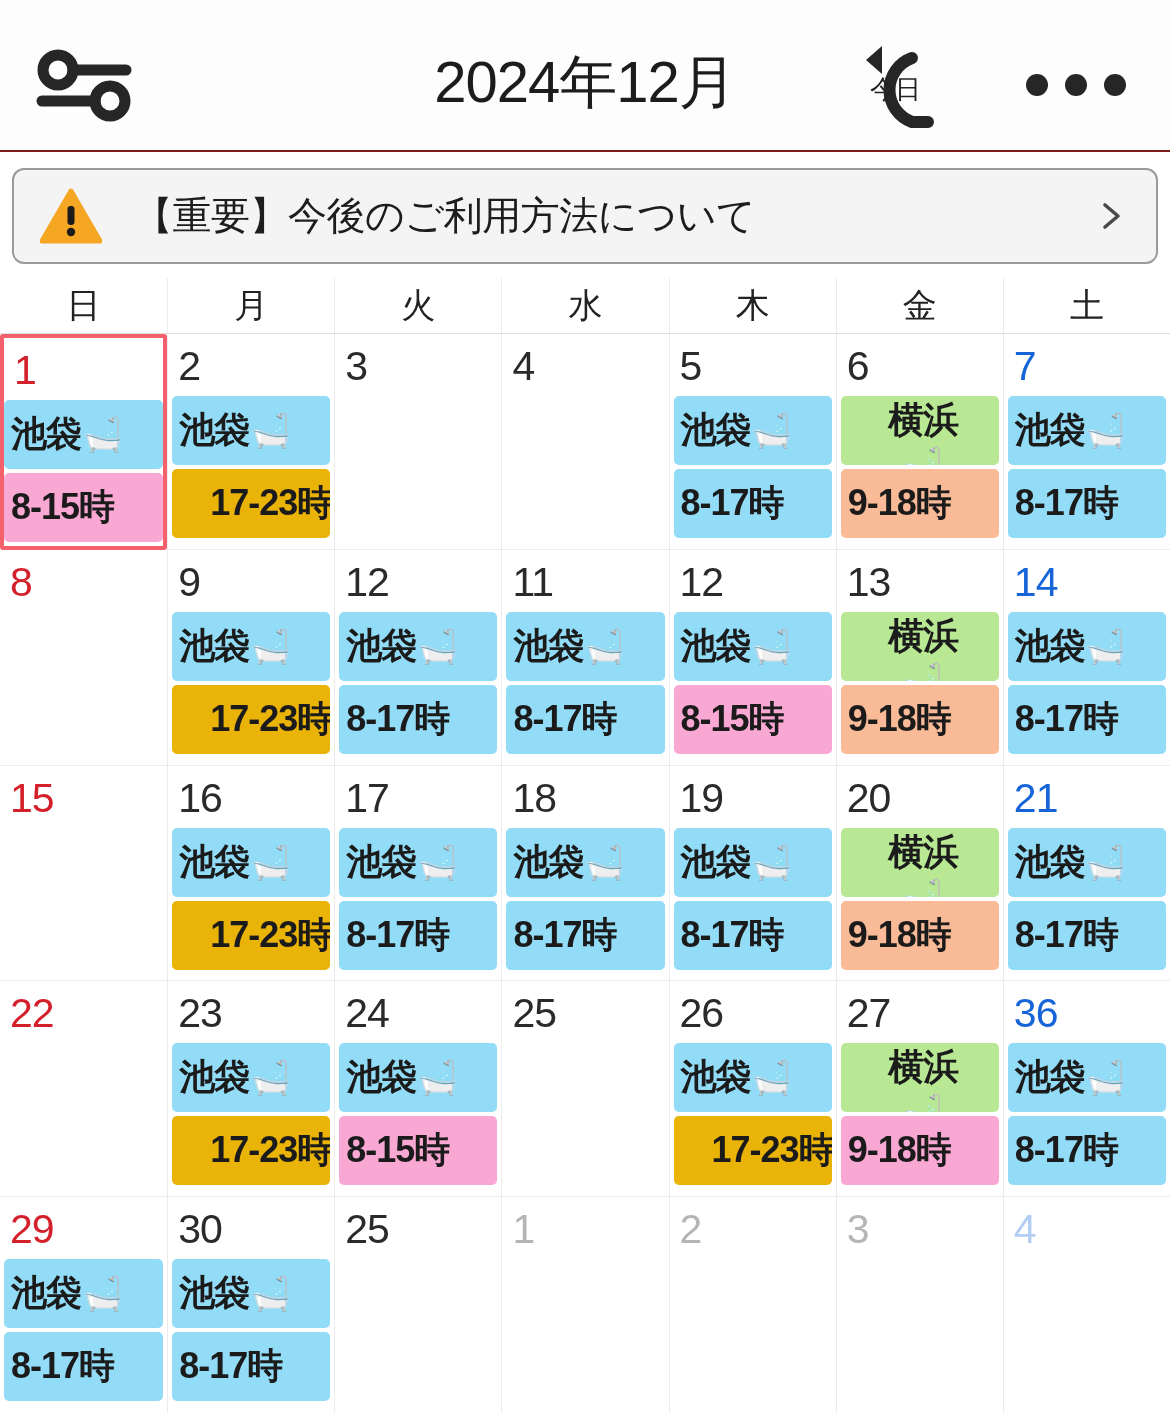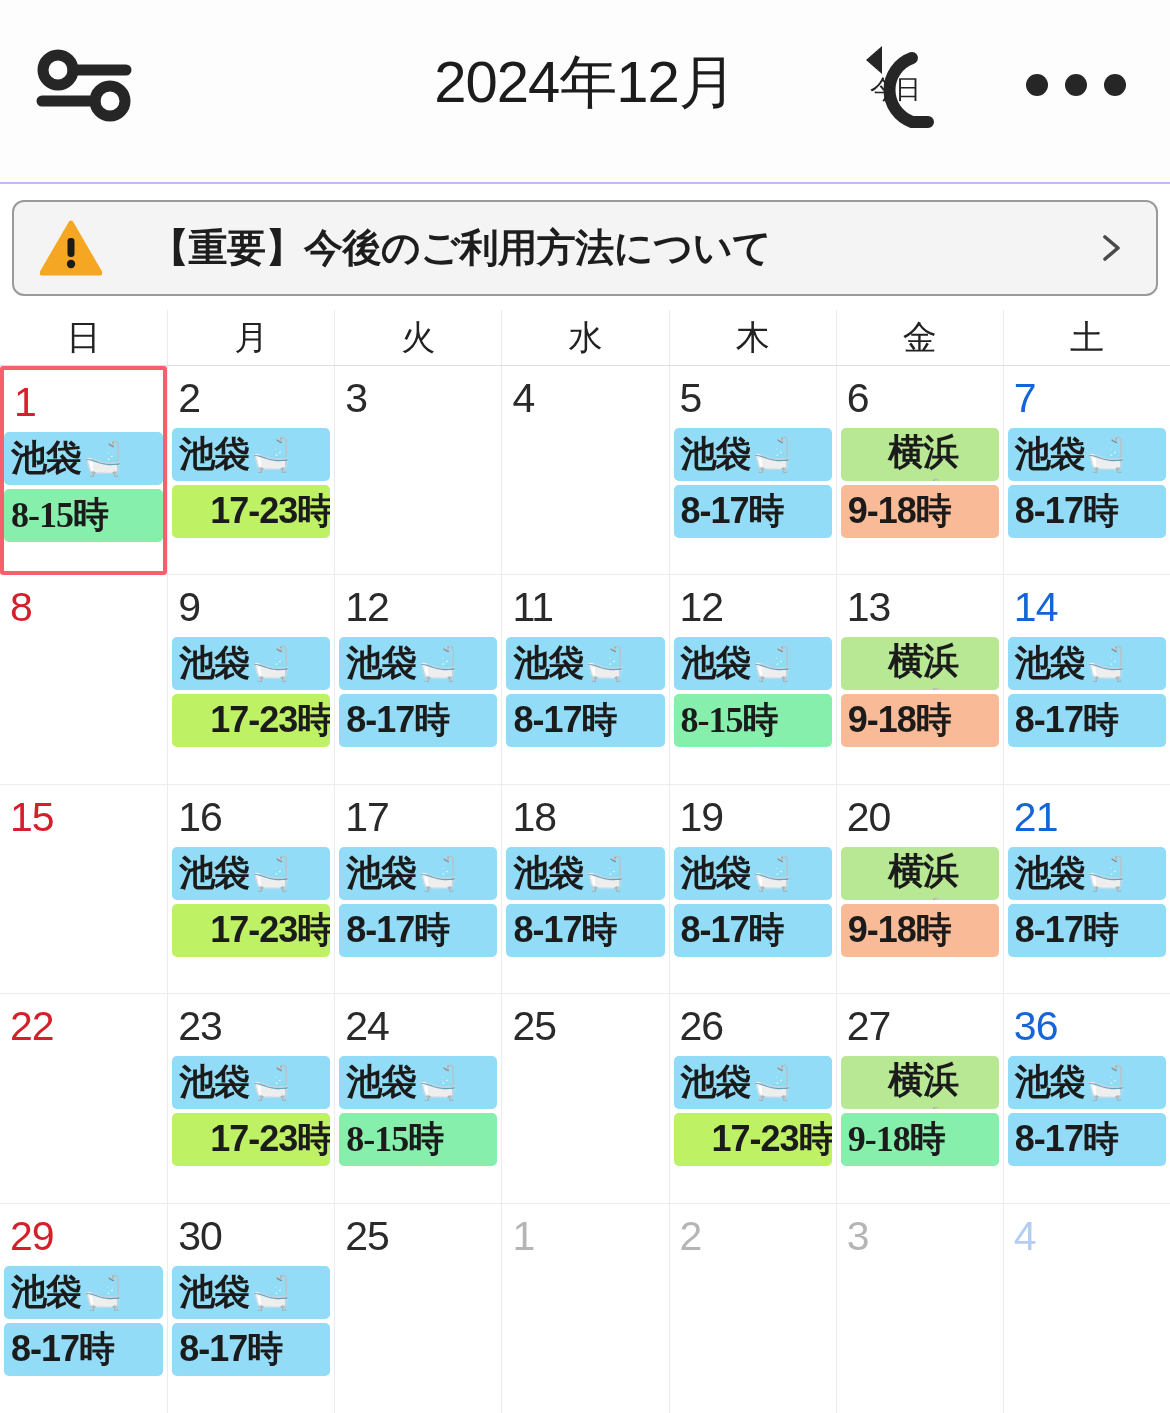--- a/index.html
+++ b/index.html
@@ -14,26 +14,26 @@
     width: 1170px;
     height: 1413px;
     display: flex;
     flex-direction: column;
     background: #fdfdfd;
     overflow: hidden;
   }
 
   
   .topbar {
-    height: 184px;
+    height: 152px;
     background: #fdfdfd;
     display: flex;
     align-items: center;
     position: relative;
-    border-bottom: 2px solid #c4b5fd;
+    border-bottom: 2px solid #7f1d1d;
     flex: none;
   }
   .tb-filter {
     position: absolute;
     left: 36px;
     top: 46px;
     width: 96px;
     height: 78px;
   }
   .tb-title {
@@ -95,22 +95,22 @@
   .warn-tri {
     width: 62px;
     height: 56px;
     flex: none;
     position: relative;
   }
   .banner-text {
     flex: 1;
     font-size: 39px;
     color: #1d1d1d;
-    font-weight: 700;
-    margin-left: 48px;
+    font-weight: 400;
+    margin-left: 32px;
     letter-spacing: -0.5px;
     white-space: nowrap;
   }
   .chev {
     width: 30px; height: 30px;
     flex: none;
     margin-right: 10px;
   }
 
   
@@ -168,41 +168,41 @@
 
   .chips {
     margin-top: 9px;
     display: flex;
     flex-direction: column;
     gap: 4px;
     padding: 0 4px;
   }
   .cell.selected .chips { padding: 0; }
   .chip {
-    height: 53px;
+    height: 69px;
     border-radius: 5px;
     display: flex;
     align-items: center;
     padding-left: 7px;
     font-size: 36px;
     color: #1b1b1b;
     font-weight: 600;
     letter-spacing: -1px;
     white-space: nowrap;
     overflow: hidden;
   }
   .chip .emoji {
     font-size: 33px;
     margin-left: 1px;
     font-weight: 400;
   }
   .chip.blue   { background: #92dcf7; }
   .chip.green  { background: #b8e894; flex-direction: column; }
-  .chip.pink   { background: #86efac; font-family: Liberation Serif, serif; }
-  .chip.purple { background: #bef264; padding-left: 38px; }
+  .chip.pink   { background: #f9a8d4; }
+  .chip.purple { background: #eab308; padding-left: 38px; }
   .chip.orange { background: #f9bb97; }
 </style>
 </head>
 <body>
 
 <div class="app">
 
   <div class="topbar">
 
     <div class="tb-filter">

